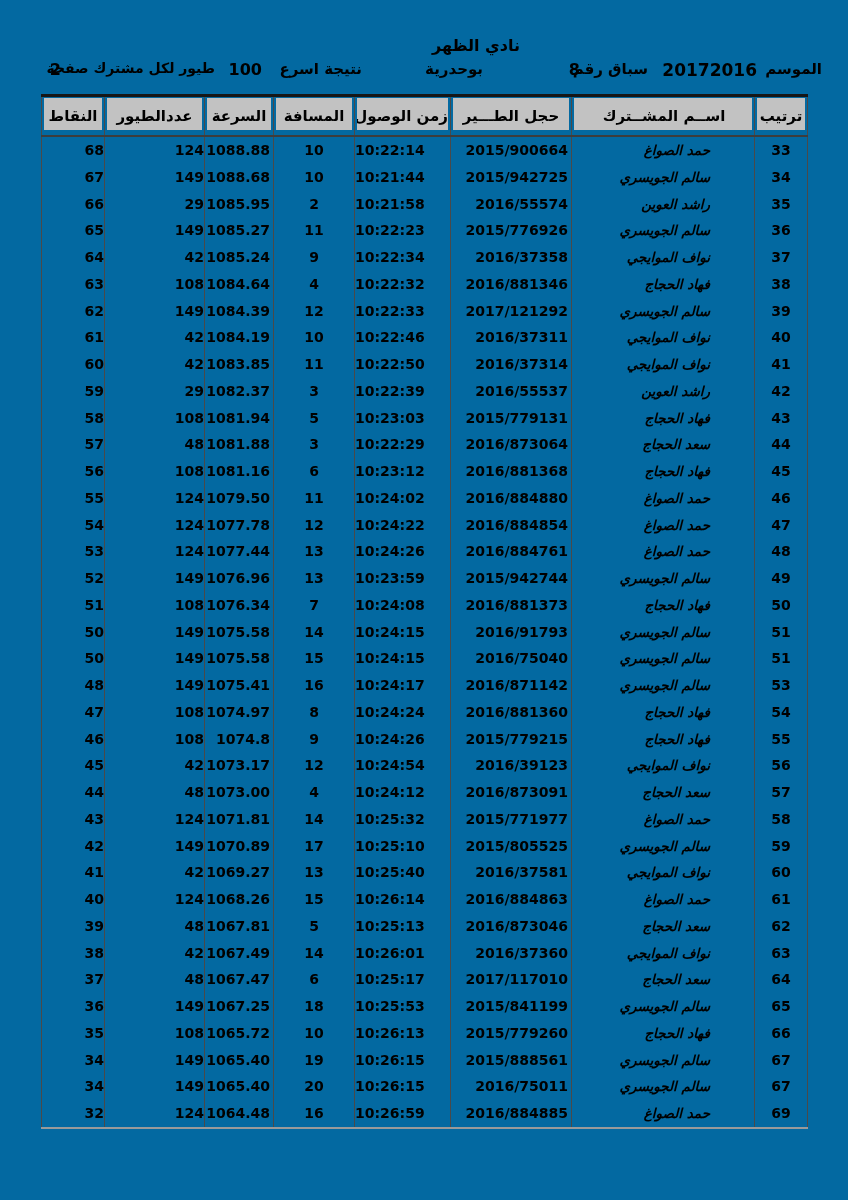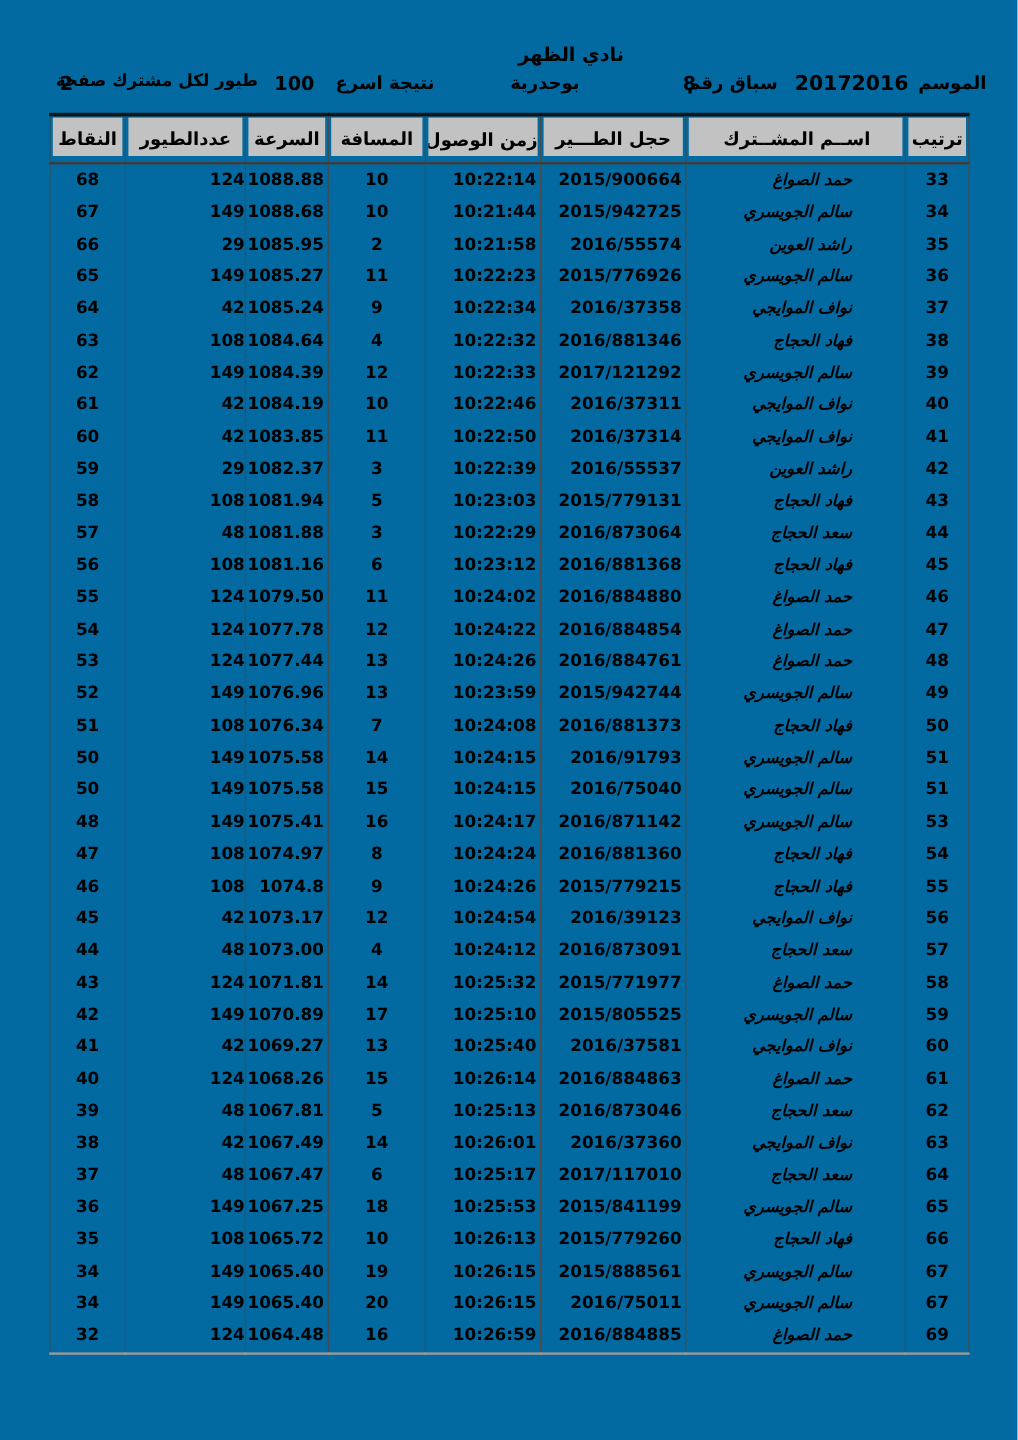--- a/index.html
+++ b/index.html
@@ -42,25 +42,25 @@
   .hcell {
     background:var(--header-bg);
     margin:1px 2px 0 2px; height:32px; line-height:36px;
     text-align:center; overflow:hidden; white-space:nowrap;
   }
   th.h1 .hcell { text-align:center; padding-left:4px; padding-right:2px; }
   td { height:26.75px; line-height:26.75px; font-size:14px; white-space:nowrap; overflow:hidden; }
   td.c0 { text-align:center; }
   td.c1 { text-align:right; padding-left:4px; padding-right:44px; font-size:13.5px;font-style:italic; }
   td.c2 { text-align:right; padding-right:3px; }
-  td.c3 { text-align:right; padding-right:3px; }
+  td.c3 { text-align:left; padding-right:3px; }
   td.c4 { text-align:center; }
   td.c5 { text-align:right; padding-right:3px; }
   td.c6 { text-align:right; }
-  td.c7 { text-align:center; }
+  td.c7 { }
 </style>
 </head>
 <body>
 
 <div class="page">
 
   <div class="title">نادي الظهر</div>
 
   <div class="meta">
     <span class="m-season-label">الموسم</span>

